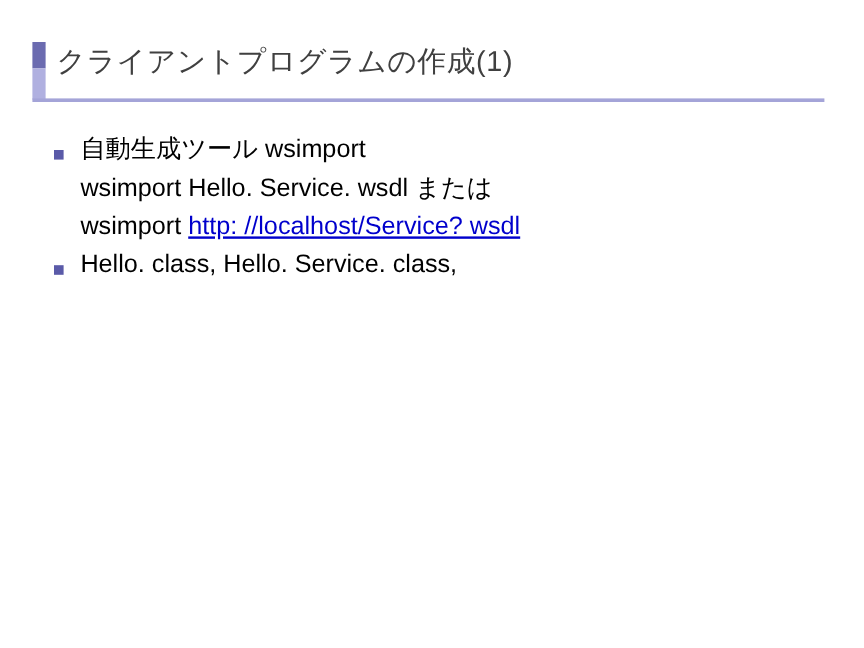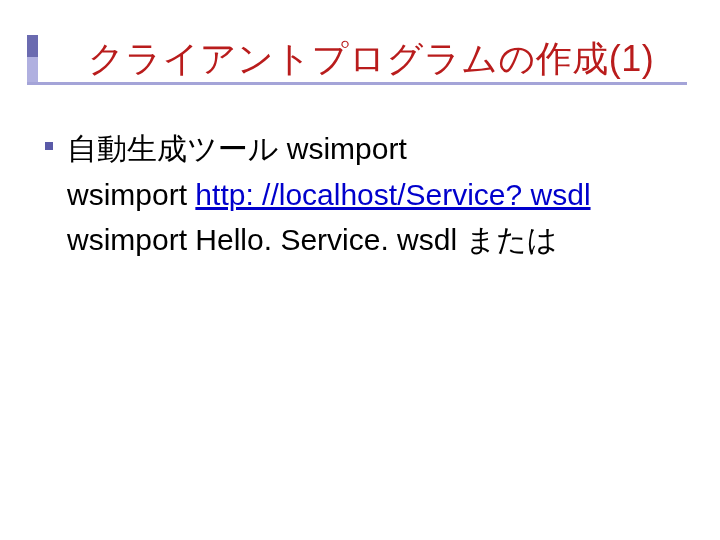--- a/index.html
+++ b/index.html
@@ -43,33 +43,32 @@
     }
     .title-underline {
       position: absolute;
       left: 2px;
       top: 47px;
       width: 660px;
       height: 3px;
       background: #a4a4d8;
     }
     .title {
-      font-size: 36px;
+      font-size: 24px;
       font-weight: normal;
-      color: #b91c1c;
+      color: #404040;
       padding-left: 22px;
       letter-spacing: 0.5px;
       white-space: nowrap;
-      text-align: center;
     }
     .content {
       padding-left: 42px;
       padding-right: 10px;
       padding-top: 22px;
-      font-size: 30px;
+      font-size: 21px;
       line-height: 1.52;
       color: #000;
     }
     .bullet-row {
       position: relative;
     }
     .bullet {
       position: absolute;
       left: -22px;
       top: 16px;
@@ -98,21 +97,25 @@
     <div class="title-underline"></div>
     <h1 class="title">クライアントプログラムの作成(1)</h1>
   </div>
 
   <div class="content">
 
     <div class="bullet-row">
       <div class="bullet"></div>
       <div>自動生成ツール wsimport</div>
     </div>
+    <div class="indent-continue">wsimport  Hello. Service. wsdl  または</div>
     <div class="indent-continue">
       <span>wsimport  </span><a href="#" class="link">http: //localhost/Service? wsdl</a>
     </div>
-    <div class="indent-continue">wsimport  Hello. Service. wsdl  または</div>
 
+    <div class="bullet-row">
+      <div class="bullet"></div>
+      <div> Hello. class, Hello. Service. class,</div>
+    </div>
 
   </div>
 
 </div>
 
 </body></html>

